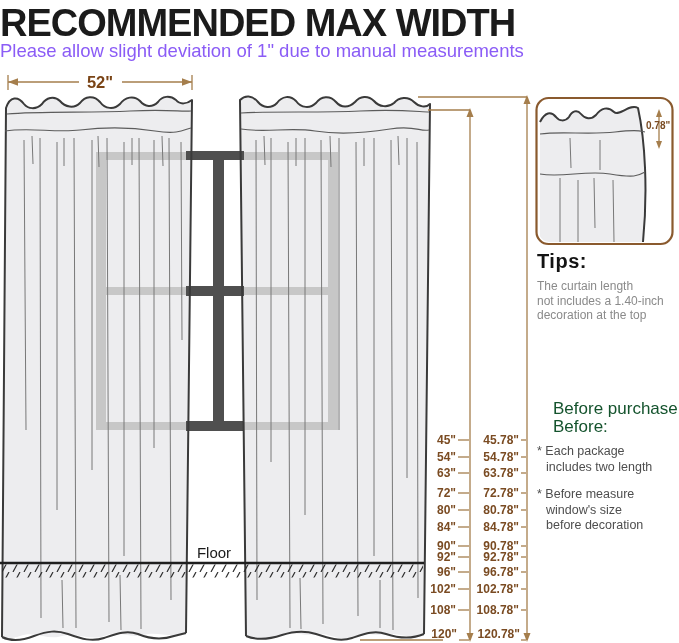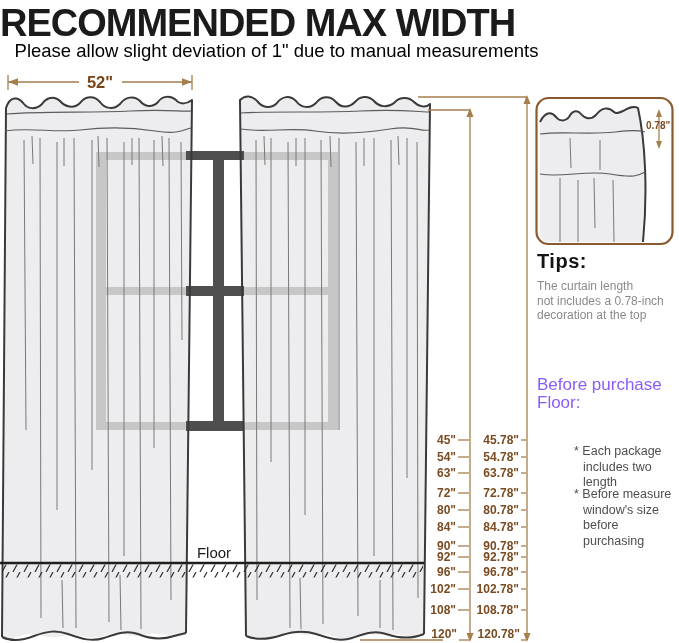--- a/index.html
+++ b/index.html
@@ -5,22 +5,22 @@
   html,body { margin:0; padding:0; background:#ffffff; }
   #frame {
     position:relative; width:679px; height:643px; background:#ffffff;
     font-family:"Liberation Sans", sans-serif; overflow:hidden;
   }
   #title {
     position:absolute; left:0; top:2px; width:679px; text-align:left;
     font-size:38px; font-weight:bold; letter-spacing:-1px; color:#1b1b1b; white-space:nowrap;
   }
   #subtitle {
-    position:absolute; left:0; top:40px; width:553px; text-align:center;
-    font-size:18.5px; color:#000000; white-space:nowrap;
+    position:absolute; left:0; top:40px; width:553px; text-align:left;
+    font-size:18.5px; color:#8b5cf6; white-space:nowrap;
   }
   #diagram { position:absolute; left:0; top:0; }
 
   
   .ruler-num { font-family:"Liberation Sans",sans-serif; font-size:12px; font-weight:bold; fill:#7a4b22; }
   .width-num { font-family:"Liberation Sans",sans-serif; font-size:16.5px; font-weight:bold; fill:#7a4416; }
   .floor-txt { font-family:"Liberation Sans",sans-serif; font-size:15px; fill:#1a1a1a; }
   .mini-num  { font-family:"Liberation Sans",sans-serif; font-size:10px; font-weight:bold; fill:#7a4b22; }
 
   .brown-line { stroke:#a57e4c; stroke-width:1.3; fill:none; }
@@ -30,22 +30,22 @@
   .curtain-inner { stroke:#5c5c5c; stroke-width:1.1; fill:none; }
   .fold { stroke:#787878; stroke-width:1; fill:none; }
   .win-light { fill:#c7c7c7; }
   .win-dark { fill:#4f4f4f; }
   .floor-line { stroke:#1f1f1f; stroke-width:2.4; }
 
   
   .side-block { position:absolute; left:537px; color:#141414; }
   #tips-heading { top:250px; font-size:20px; font-weight:600; letter-spacing:0.5px; }
   #tips-body { top:279px; font-size:12px; line-height:14.5px; color:#8a8a8a; }
-  #notice-heading { top:376px; font-size:17px; line-height:18px; color:#8b5cf6; }
-  .bullet { font-size:12.5px; line-height:15.5px; color:#4e4e4e;margin-left:37px; }
+  #notice-heading { top:400px; font-size:17px; line-height:18px; color:#14532d;margin-left:16px; }
+  .bullet { font-size:12.5px; line-height:15.5px; color:#4e4e4e; }
   #bullet1 { top:444px; }
   #bullet2 { top:487px; }
   .bullet .cont { padding-left:9px; }
 </style>
 </head>
 <body>
 
 <div id="frame">
 
   <div id="title">RECOMMENDED MAX WIDTH</div>
@@ -270,33 +270,33 @@
         <polygon class="brown-fill" points="659,109 656,117 662,117"></polygon>
         <polygon class="brown-fill" points="659,149 656,141 662,141"></polygon>
         <text class="mini-num" x="646" y="129">0.78"</text>
       </g>
     </g>
   </svg>
 
   <div id="tips-heading" class="side-block">Tips:</div>
   <div id="tips-body" class="side-block">
     <div>The curtain length</div>
-    <div>not includes a 0.78-inch</div>
+    <div>not includes a 1.40-inch</div>
     <div>decoration at the top</div>
   </div>
 
   <div id="notice-heading" class="side-block">
     <div>Before purchase</div>
-    <div>Floor:</div>
+    <div>Before:</div>
   </div>
 
   <div id="bullet1" class="side-block bullet">
     <div>* Each package</div>
     <div class="cont">includes two length</div>
   </div>
 
   <div id="bullet2" class="side-block bullet">
     <div>* Before measure</div>
     <div class="cont">window's size</div>
-    <div class="cont">before purchasing</div>
+    <div class="cont">before decoration</div>
   </div>
 
 </div>
 
 </body></html>

